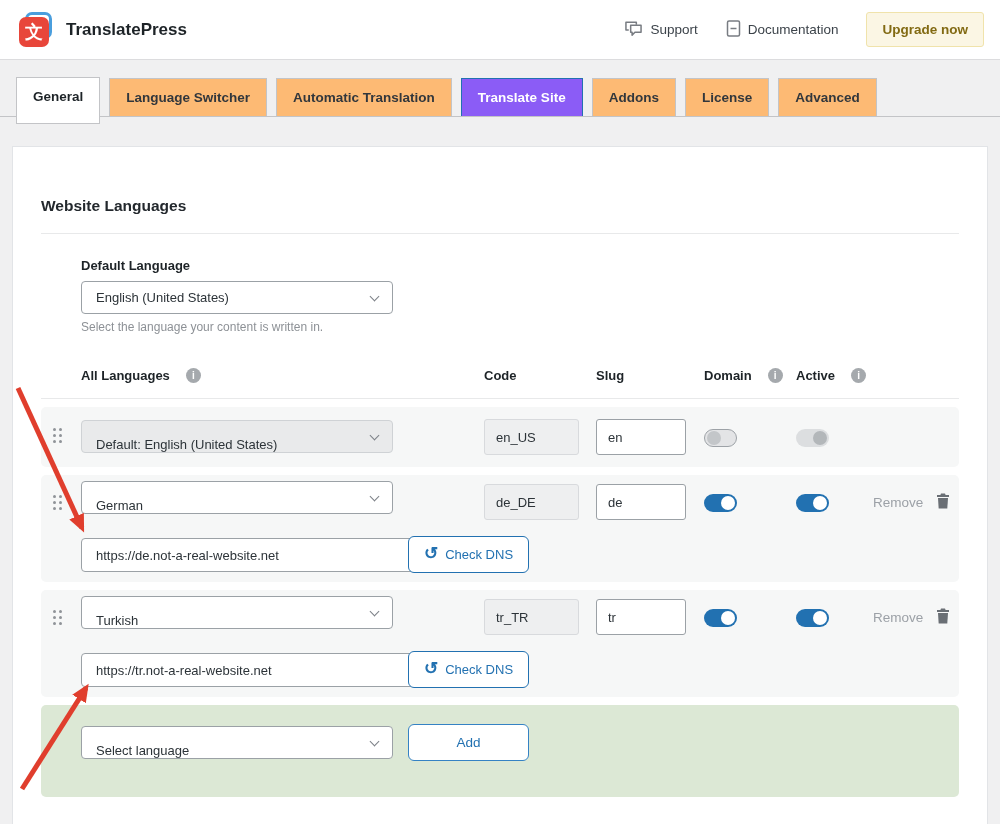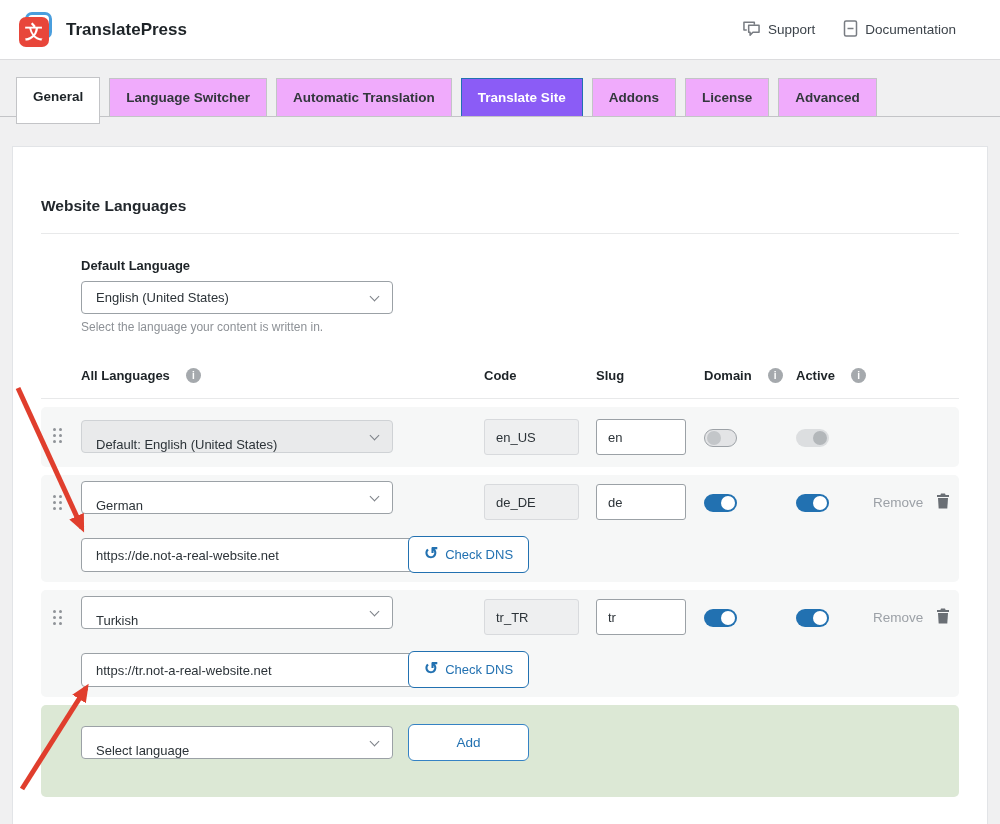--- a/index.html
+++ b/index.html
@@ -40,21 +40,21 @@
     color: #826a13; font-weight: 700; font-size: 13.5px;
     padding: 9px 15px; cursor: pointer;
   }
 
   
   .tabbar {
     padding: 17px 0 0 16px; border-bottom: 1px solid #c3c4c7;
     display: flex; align-items: flex-end; position: relative;
   }
   .tab {
-    background: #f0abfc; border: 1px solid #c3c4c7; border-bottom: none;
+    background: #fdba74; border: 1px solid #c3c4c7; border-bottom: none;
     padding: 11px 16px; margin-right: 9px; font-weight: 600; font-size: 13.5px;
     color: #32373c; cursor: pointer; white-space: nowrap;
   }
   .tab.active {
     background: #fff; color: #1d2327; position: relative; z-index: 3;
     margin-bottom: -8px; padding-bottom: 19px; border-bottom: 1px solid #c3c4c7;
   }
   .tab.highlight {
     background: #8b5cf6; border-color: #2271b1; color: #fff;
   }
@@ -188,20 +188,21 @@
   <div class="topnav-link">
     <span>
       <svg width="15" height="17" viewBox="0 0 15 17" fill="none" stroke="#787c82" stroke-width="1.5">
         <rect x="1.5" y="1" width="12" height="15" rx="1.5"></rect>
         <line x1="4.5" y1="8.5" x2="10.5" y2="8.5"></line>
       </svg>
     </span>
     <span>Documentation</span>
   </div>
 
+  <button class="upgrade-btn">Upgrade now</button>
 </div>
 
 <div class="tabbar">
   <div class="tab active">General</div>
   <div class="tab">Language Switcher</div>
   <div class="tab">Automatic Translation</div>
   <div class="tab highlight">Translate Site</div>
   <div class="tab">Addons</div>
   <div class="tab">License</div>
   <div class="tab">Advanced</div>

